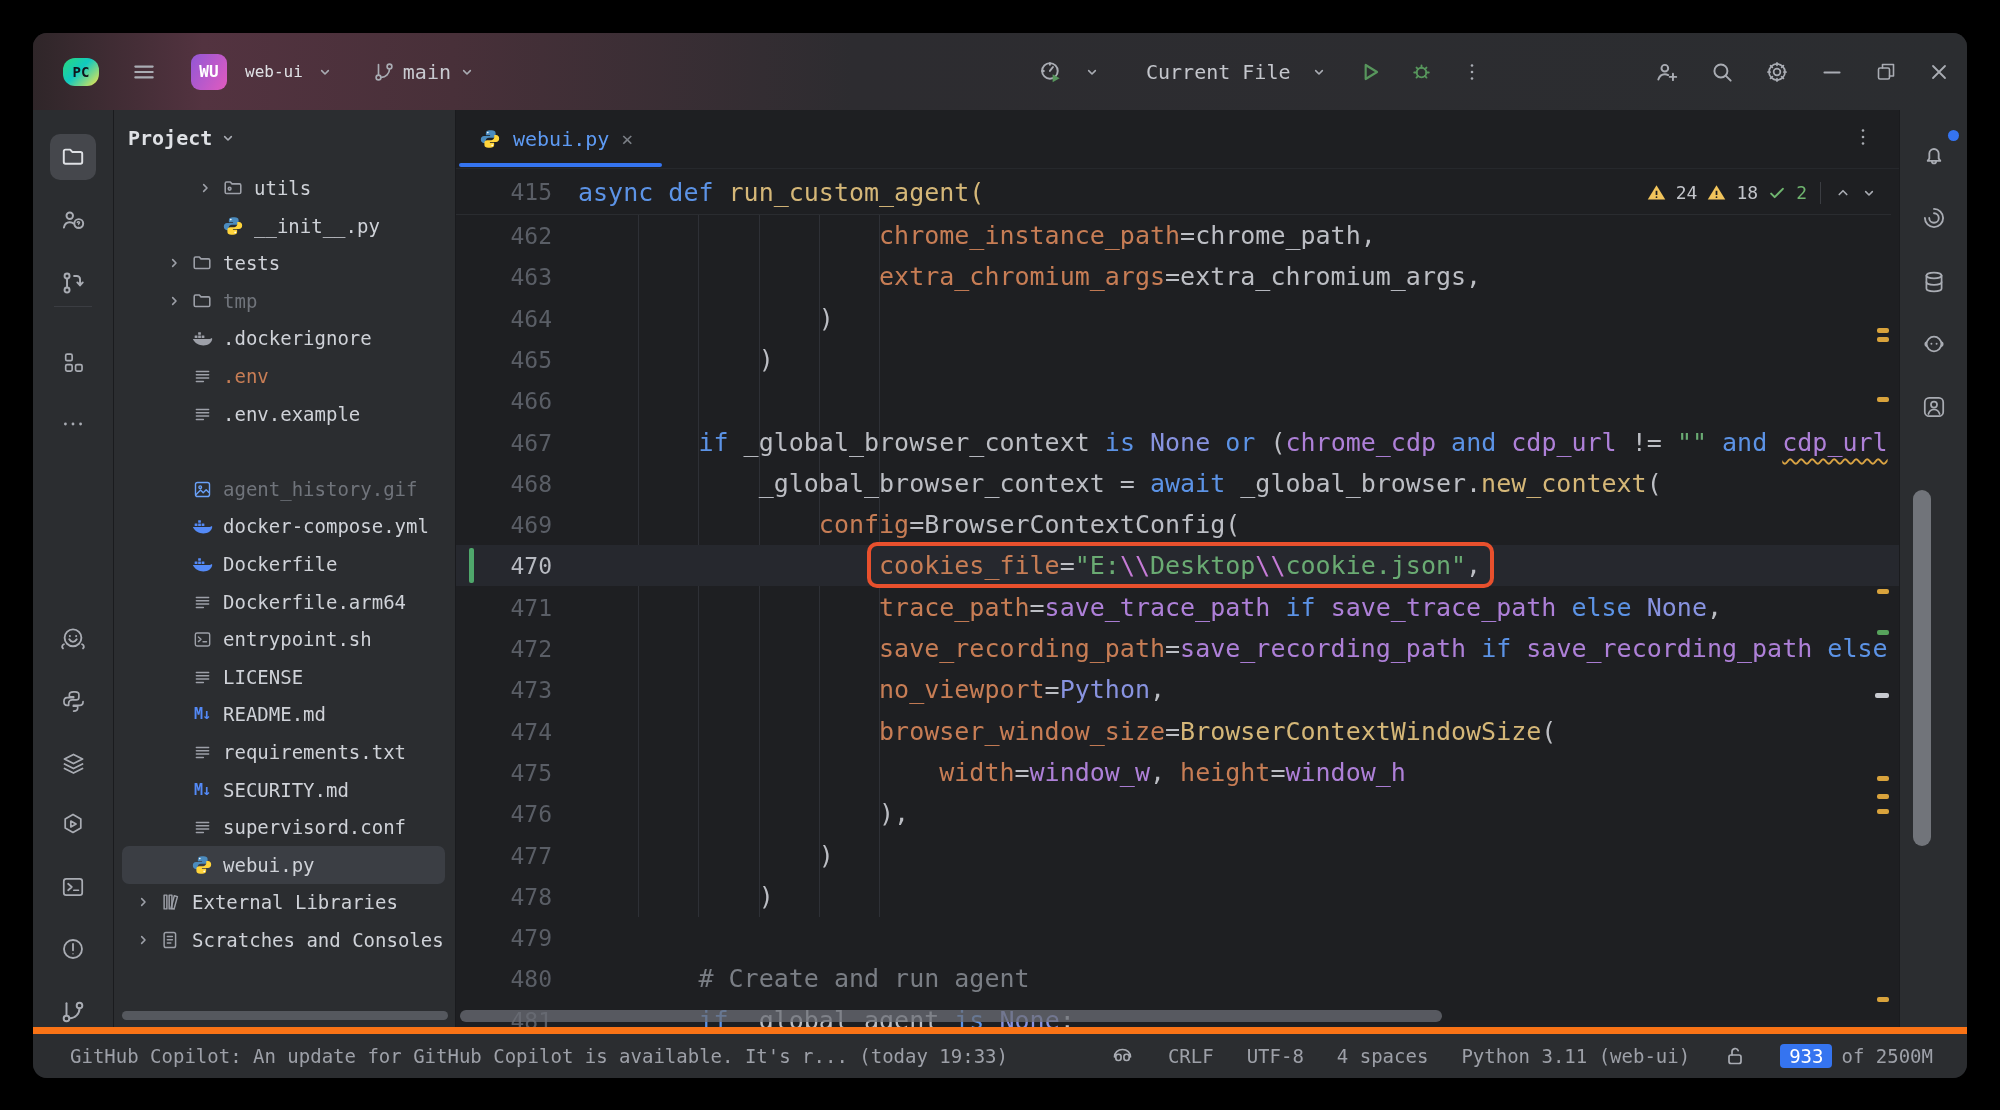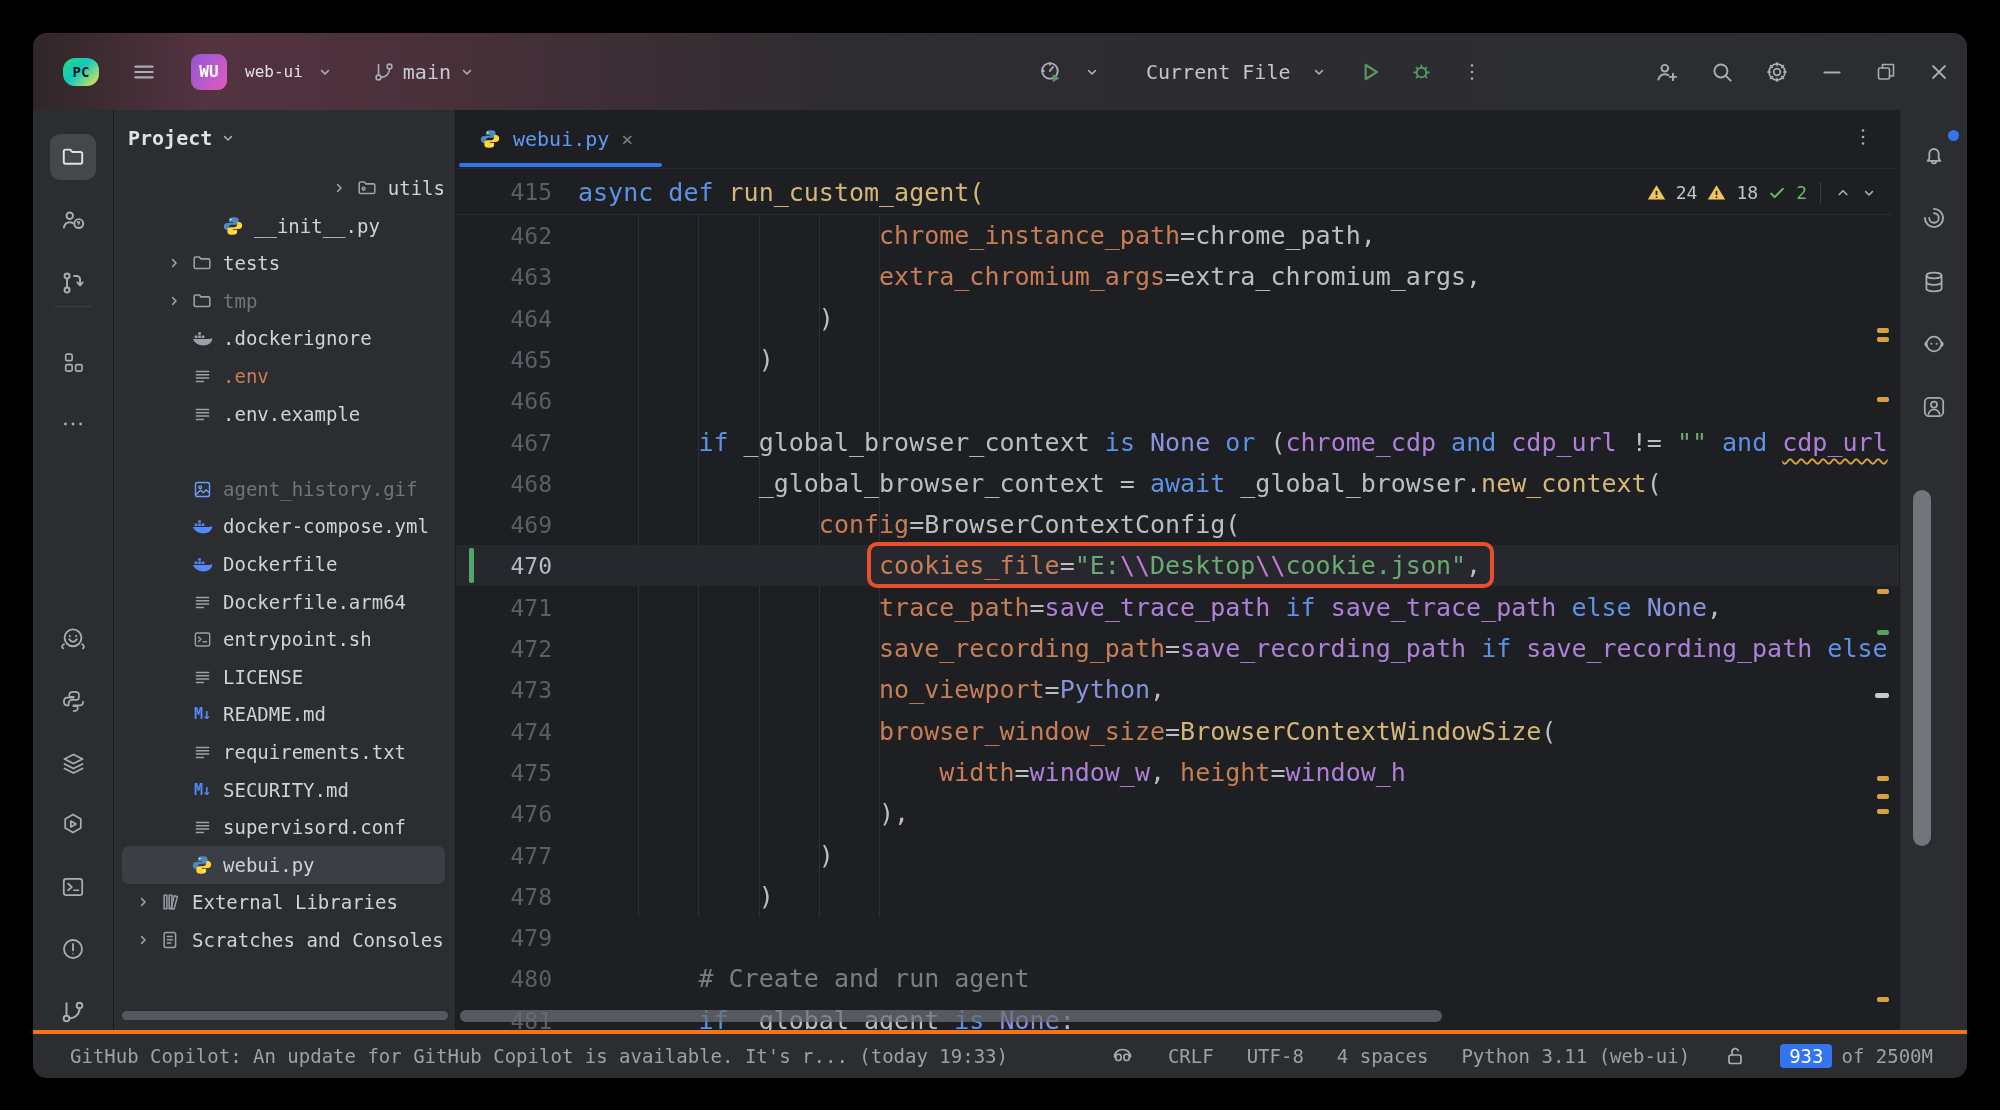--- a/index.html
+++ b/index.html
@@ -62,21 +62,21 @@
   .guide{position:absolute;width:1px;background:#2E3036;}
   .hlbox{position:absolute;border:4px solid var(--hl);border-radius:10px;box-sizing:border-box;}
   .chbar{position:absolute;width:5px;border-radius:2px;background:#4FA76B;}
   .inspect{position:absolute;right:14px;top:0;height:43px;display:flex;align-items:center;gap:9px;font-size:18px;color:#C2C4CA;}
   .insep{width:1px;height:22px;background:#3B3D42;margin:0 4px;}
   .mark{position:absolute;width:12px;height:5px;border-radius:2px;}
   .mark.y{background:#D9A33C;} .mark.g{background:#57A35C;} .mark.w{background:#C8CAD0;width:14px;}
   .vthumb{position:absolute;width:18px;border-radius:9px;background:#7E8187;opacity:.85;}
   .hthumb{position:absolute;height:12px;border-radius:6px;background:#6B6E75;opacity:.75;}
   
-  .statusbar{position:absolute;left:0;right:0;bottom:0;height:44px;background:#2B2D30;border-top:4px solid #f97316;display:flex;justify-content:space-between;align-items:center;padding:0 34px 0 37px;color:#9DA0A8;font-size:19px;gap:48px;}
+  .statusbar{position:absolute;left:0;right:0;bottom:0;height:44px;background:#2B2D30;border-top:7px solid #f97316;display:flex;justify-content:space-between;align-items:center;padding:0 34px 0 37px;color:#9DA0A8;font-size:19px;gap:48px;}
   .sright{display:flex;align-items:center;gap:33px;}
   .mem{display:flex;align-items:center;gap:9px;}
   .pill{background:var(--accent);color:#fff;border-radius:4px;padding:1px 9px;}
 </style>
 </head>
 <body>
 
 <div class="window">
 
   <div class="titlebar">
@@ -321,21 +321,21 @@
   <div class="project">
     <div class="phead">
       <span>Project</span>
       <span class="icn" id="ic-chev5">
           <svg width="16" height="16" viewBox="0 0 24 24" fill="none" stroke="currentColor" stroke-width="2.4" stroke-linecap="round" stroke-linejoin="round">
             <path d="M7 10l5 5 5-5"></path>
           </svg>
         </span>
     </div>
     <div class="tree" id="tree">
-        <div class="trow" style="top:2px;padding-left:70px;justify-content:flex-end;">
+        <div class="trow" style="top:2px;padding-left:70px;">
           <span class="chev">
             <svg width="16" height="16" viewBox="0 0 24 24" fill="none" stroke="currentColor" stroke-width="2.4" stroke-linecap="round" stroke-linejoin="round">
               <path d="M10 7l5 5-5 5"></path>
             </svg>
           </span>
           <span class="ticon">
             <svg width="22" height="22" viewBox="0 0 24 24" fill="none" stroke="currentColor" stroke-width="1.7" stroke-linecap="round" stroke-linejoin="round">
               <path d="M3.5 7c0-.8.7-1.5 1.5-1.5h4.1l1.8 2h8.1c.8 0 1.5.7 1.5 1.5v7.5c0 .8-.7 1.5-1.5 1.5H5c-.8 0-1.5-.7-1.5-1.5z"></path>
               <circle cx="8.3" cy="12.8" r="1.5"></circle>
             </svg>

